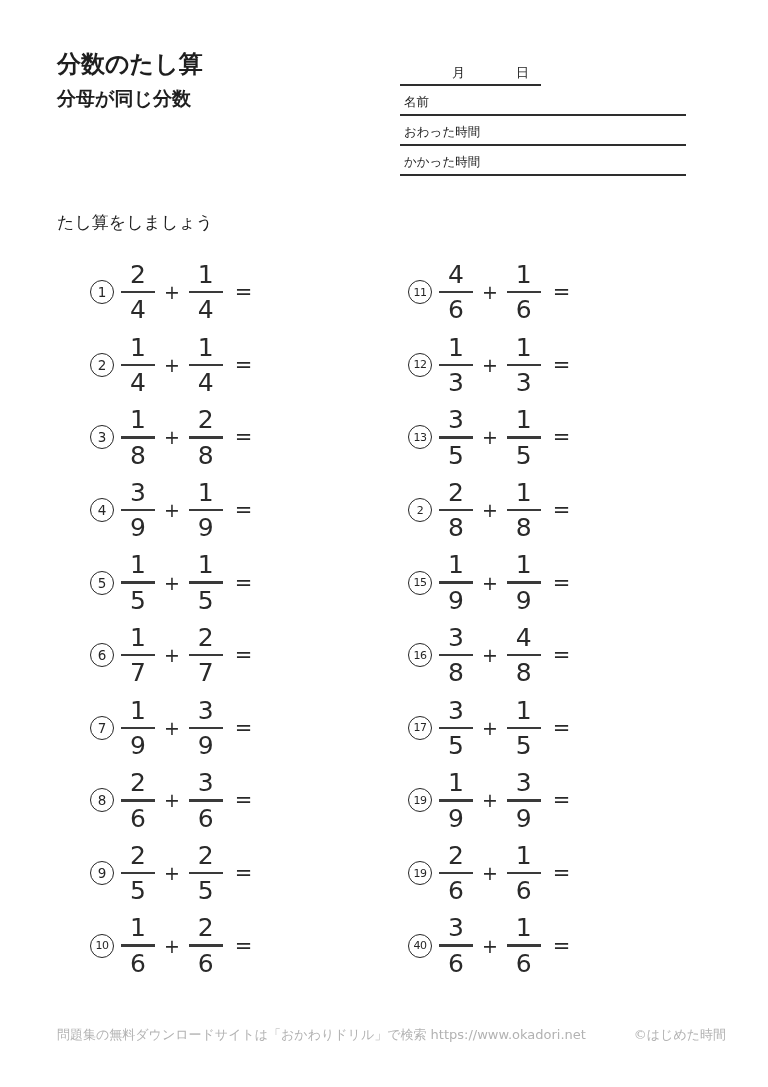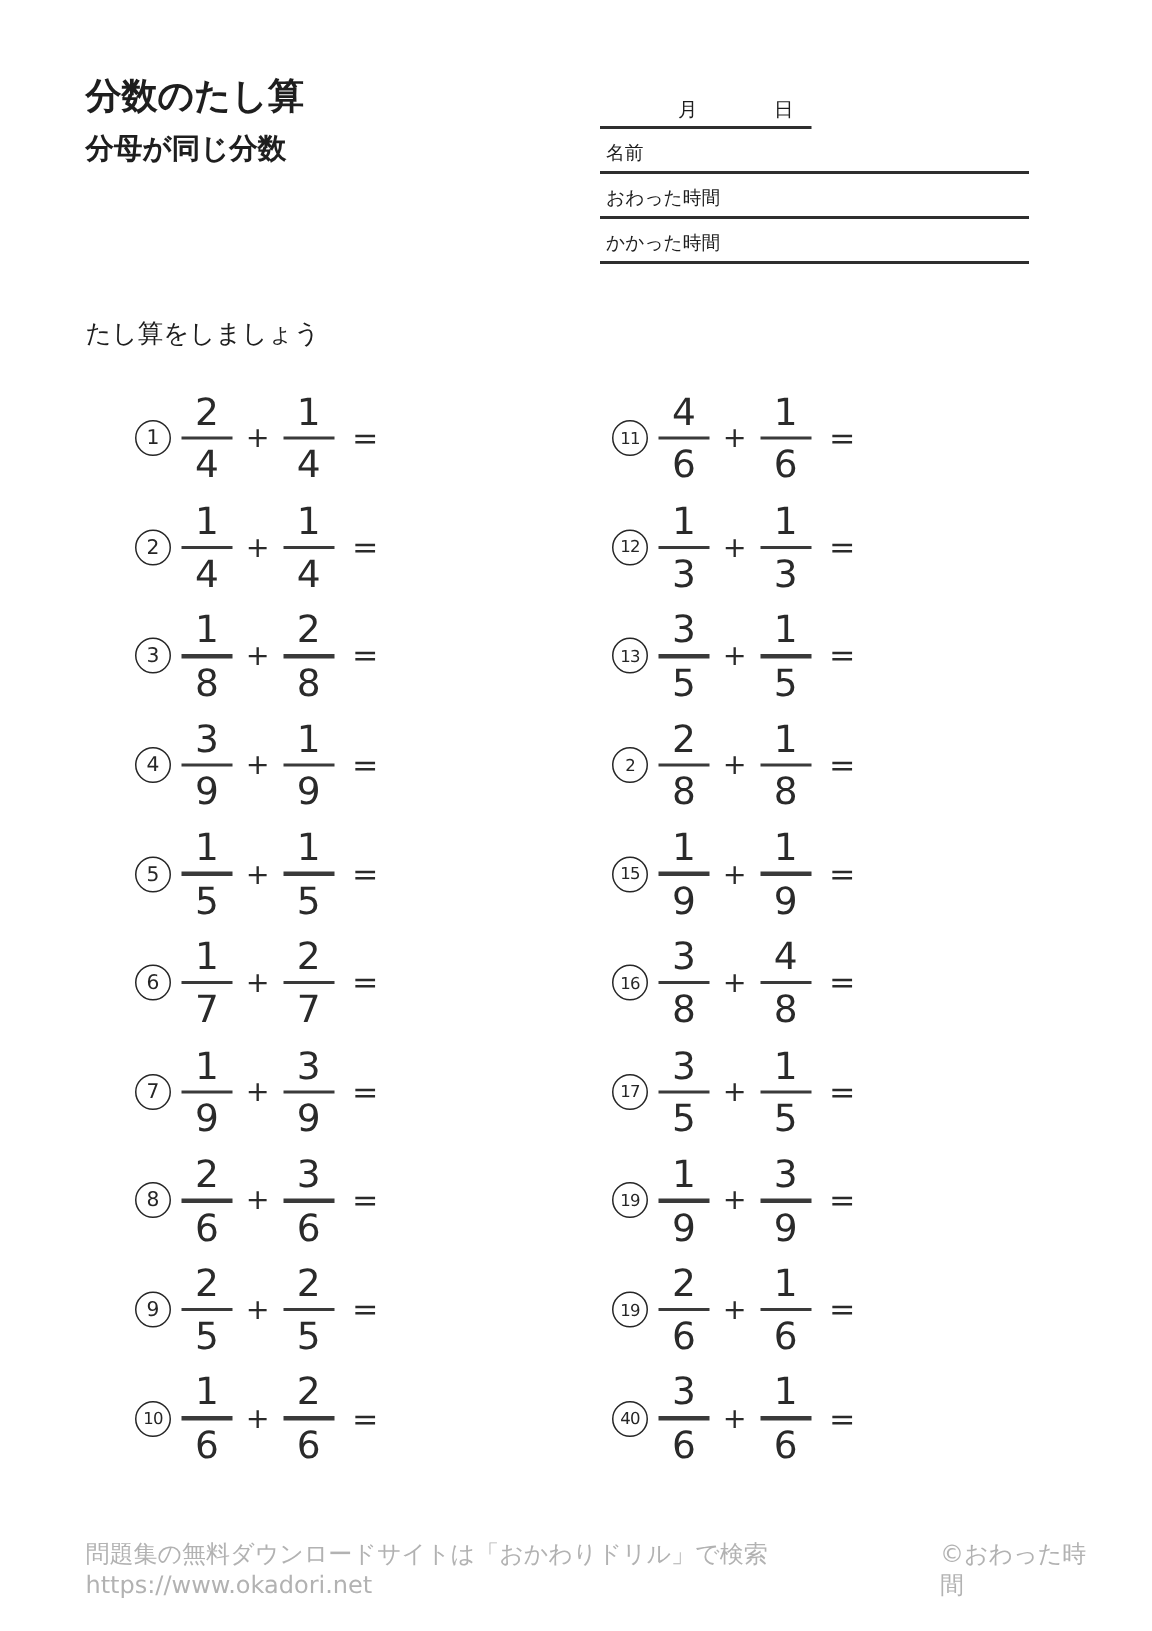--- a/index.html
+++ b/index.html
@@ -76,21 +76,21 @@
   }
   .fr-num { padding: 0 9px 4px; }
   .fr-bar { align-self: stretch; height: 2.4px; background: #3a3a3a; }
   .fr-den { padding: 4px 9px 0; }
   .op { font-size: 19px; margin: 0 9px; color: #2a2a2a; }
   .eq { font-size: 21px; margin-left: 12px; color: #2a2a2a; }
   
   .footer {
     position: absolute; left: 57px; right: 42px; top: 1026px;
     display: flex; justify-content: space-between;
-    font-size: 16px;
+    font-size: 13px;
     color: #b2b2b2;
   }
 </style>
 </head>
 <body>
 
 <div class="page">
 
   <div class="title">分数のたし算</div>
   <div class="subtitle">分母が同じ分数</div>
@@ -412,16 +412,16 @@
           <span class="fr-num">1</span>
           <span class="fr-bar"></span>
           <span class="fr-den">6</span>
         </span>
         <span class="eq">=</span>
       </div>
     </div>
 
   <div class="footer">
     <span>問題集の無料ダウンロードサイトは「おかわりドリル」で検索  https://www.okadori.net</span>
-    <span>©おわった時間</span>
+    <span>©はじめた時間</span>
   </div>
 
 </div>
 
 </body></html>

